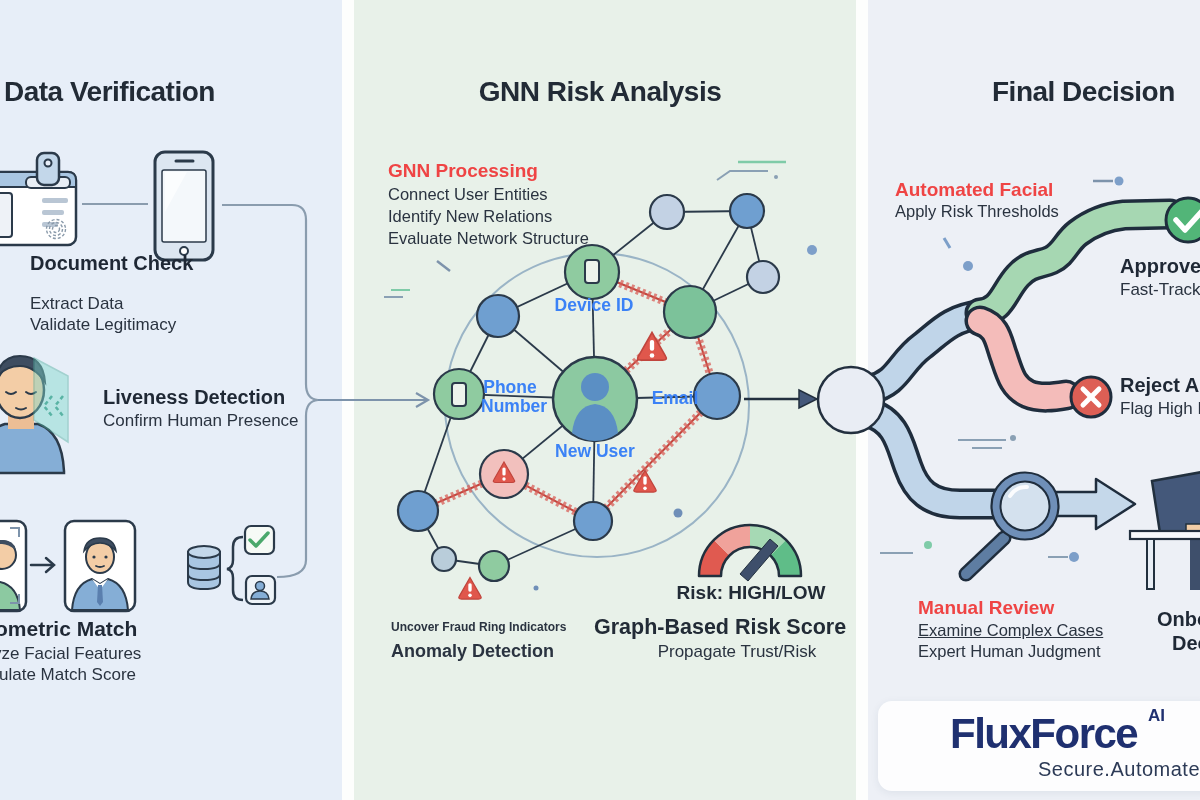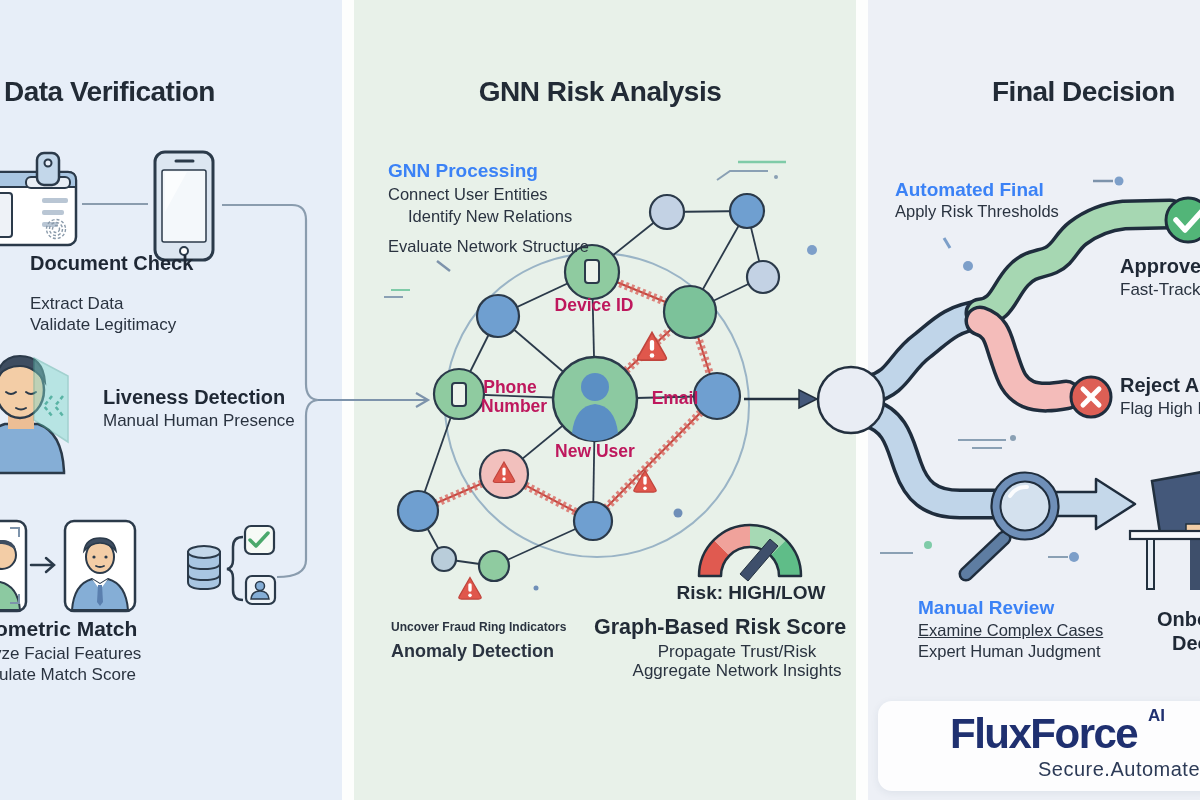--- a/index.html
+++ b/index.html
@@ -6,26 +6,26 @@
   #stage{position:relative;width:1200px;height:800px;overflow:hidden;
          font-family:"Liberation Sans",sans-serif;color:#222b36;}
   .panel{position:absolute;top:0;height:800px;z-index:1;}
   #panel-left{left:0;width:342px;background:#e7eef8;}
   #panel-mid{left:354px;width:502px;background:#e8f1e9;}
   #panel-right{left:868px;width:332px;background:#edf0f6;}
   #art{position:absolute;left:0;top:0;z-index:2;pointer-events:none;}
   .txt{position:absolute;z-index:5;white-space:nowrap;}
   .title{font-size:28px;font-weight:800;letter-spacing:-0.5px;color:#222b36;}
   .h2{font-size:20px;font-weight:700;color:#1f2835;}
-  .h2s{font-size:19px;font-weight:700;color:#3b82f6;}
+  .h2s{font-size:19px;font-weight:700;color:#ef4444;}
   .body{font-size:17px;color:#2a3340;}
   .bodys{font-size:16.5px;color:#2a3340;}
   .bold{font-weight:700;}
   .ctr{text-align:center;}
-  .nodelabel{font-size:17.5px;font-weight:700;color:#be185d;z-index:5;}
+  .nodelabel{font-size:17.5px;font-weight:700;color:#3b82f6;z-index:5;}
   .logo-card{position:absolute;left:878px;top:701px;width:340px;height:90px;
              background:#fdfdfe;border-radius:14px;z-index:3;
              box-shadow:0 2px 8px rgba(40,60,90,0.08);}
   .brand{position:absolute;left:950px;top:710px;font-size:42px;font-weight:800;
          letter-spacing:-1.5px;color:#1f3070;z-index:6;}
   .brand-sup{position:absolute;left:1148px;top:706px;font-size:17px;font-weight:800;
          color:#1f3070;z-index:6;}
   .tagline{position:absolute;left:1038px;top:758px;font-size:20px;letter-spacing:0.5px;
          color:#2c3a56;z-index:6;}
 </style>
@@ -296,46 +296,45 @@
       <path d="M896,746 L934,746 L934,742 L896,742 Z" fill="#2d4fa0"></path>
       <path d="M898,750 C903,760 909,765 915,768 C921,765 927,760 932,750 Z" fill="#2d4fa0"></path>
     </g>
   </svg>
 
   <div class="txt title" style="left:4px;top:76px;">Data Verification</div>
   <div class="txt h2" style="left:30px;top:252px;">Document Check</div>
   <div class="txt body" style="left:30px;top:294px;">Extract Data</div>
   <div class="txt body" style="left:30px;top:315px;">Validate Legitimacy</div>
   <div class="txt h2" style="left:103px;top:386px;">Liveness Detection</div>
-  <div class="txt body" style="left:103px;top:411px;">Manual Human Presence</div>
+  <div class="txt body" style="left:103px;top:411px;">Confirm Human Presence</div>
   <div class="txt h2" style="left:-26px;top:617px;font-size:21px;">Biometric Match</div>
   <div class="txt body" style="left:-41px;top:644px;">Analyze Facial Features</div>
   <div class="txt body" style="left:-35px;top:665px;">Calculate Match Score</div>
 
   <div class="txt title ctr" style="left:440px;top:76px;width:320px;">GNN Risk Analysis</div>
   <div class="txt h2s" style="left:388px;top:160px;">GNN Processing</div>
   <div class="txt bodys" style="left:388px;top:185px;">Connect User Entities</div>
-  <div class="txt bodys" style="left:388px;top:207px;margin-left:20px;">Identify New Relations</div>
-  <div class="txt bodys" style="left:388px;top:229px;margin-top:8px;">Evaluate Network Structure</div>
+  <div class="txt bodys" style="left:388px;top:207px;">Identify New Relations</div>
+  <div class="txt bodys" style="left:388px;top:229px;">Evaluate Network Structure</div>
   <div class="txt nodelabel ctr" style="left:534px;top:295px;width:120px;">Device ID</div>
   <div class="txt nodelabel" style="left:481px;top:378px;width:58px;text-align:center;line-height:19px;">
     <div>Phone</div>
     <div>Number</div>
   </div>
   <div class="txt nodelabel ctr" style="left:646px;top:388px;width:58px;">Email</div>
   <div class="txt nodelabel ctr" style="left:535px;top:441px;width:120px;">New User</div>
   <div class="txt bodys bold" style="left:391px;top:620px;font-size:12px;">Uncover Fraud Ring Indicators</div>
   <div class="txt bodys bold" style="left:391px;top:641px;font-size:18px;">Anomaly Detection</div>
   <div class="txt bold ctr" style="left:660px;top:582px;width:182px;font-size:19px;">Risk: HIGH/LOW</div>
   <div class="txt bold ctr" style="left:594px;top:615px;width:240px;font-size:21.5px;">Graph-Based Risk Score</div>
   <div class="txt body ctr" style="left:617px;top:642px;width:240px;">Propagate Trust/Risk</div>
-  <div class="txt body ctr" style="left:617px;top:661px;width:240px;">Aggregate Network Insights</div>
 
   <div class="txt title" style="left:992px;top:76px;">Final Decision</div>
-  <div class="txt h2s" style="left:895px;top:179px;">Automated Final</div>
+  <div class="txt h2s" style="left:895px;top:179px;">Automated Facial</div>
   <div class="txt bodys" style="left:895px;top:202px;">Apply Risk Thresholds</div>
   <div class="txt h2" style="left:1120px;top:255px;">Approve Onboarding</div>
   <div class="txt body" style="left:1120px;top:280px;">Fast-Track Low Risk</div>
   <div class="txt h2" style="left:1120px;top:374px;">Reject Application</div>
   <div class="txt body" style="left:1120px;top:399px;">Flag High Risk</div>
   <div class="txt h2s" style="left:918px;top:597px;">Manual Review</div>
   <div class="txt bodys" style="left:918px;top:621px;text-decoration:underline;">Examine Complex Cases</div>
   <div class="txt bodys" style="left:918px;top:642px;">Expert Human Judgment</div>
   <div class="txt h2" style="left:1157px;top:608px;">Onboarding</div>
   <div class="txt h2" style="left:1172px;top:632px;">Decision</div>

